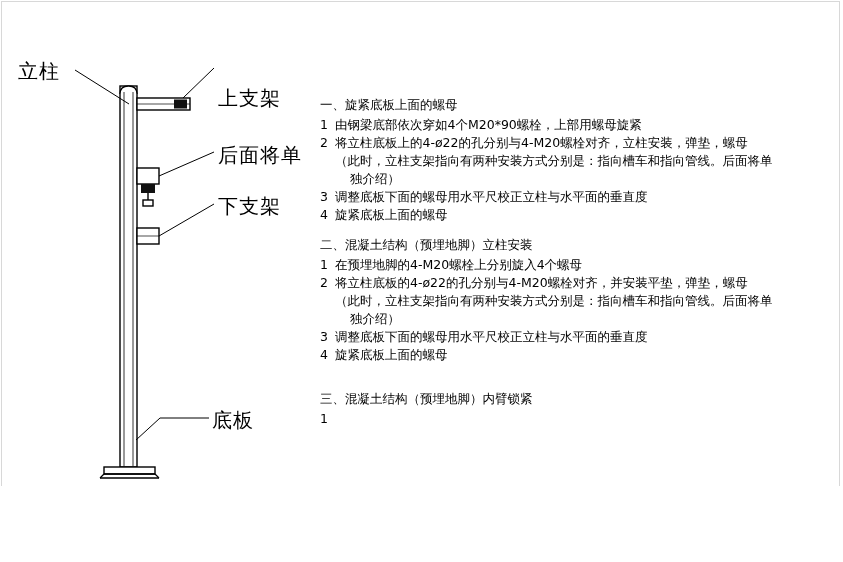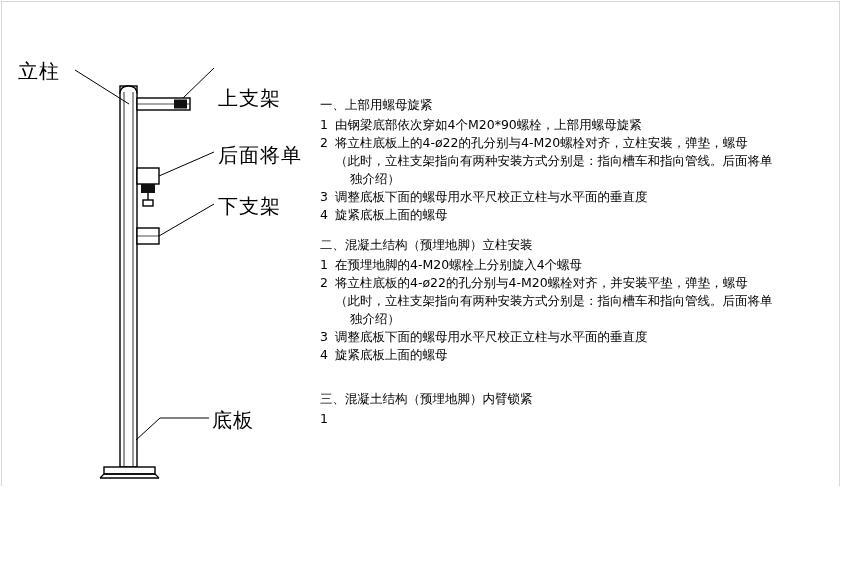--- a/index.html
+++ b/index.html
@@ -140,21 +140,21 @@
     </g>
   </svg>
 
   <div class="callout" id="label-lizhu">立柱</div>
   <div class="callout" id="label-shangzj">上支架</div>
   <div class="callout" id="label-neibi">后面将单</div>
   <div class="callout" id="label-xiazj">下支架</div>
   <div class="callout" id="label-diban">底板</div>
 
   <div class="text-block" id="block-1">
-    <p class="blk-title">一、上部用螺母旋紧</p>
+    <p class="blk-title">一、旋紧底板上面的螺母</p>
     <div class="item">
       <span class="num">1</span>
       <span class="body">
         <span class="cont">由钢梁底部依次穿如4个M20*90螺栓，上部用螺母旋紧</span>
       </span>
     </div>
     <div class="item">
       <span class="num">2</span>
       <span class="body">
         <span class="cont">将立柱底板上的4-ø22的孔分别与4-M20螺栓对齐，立柱安装，弹垫，螺母</span>

